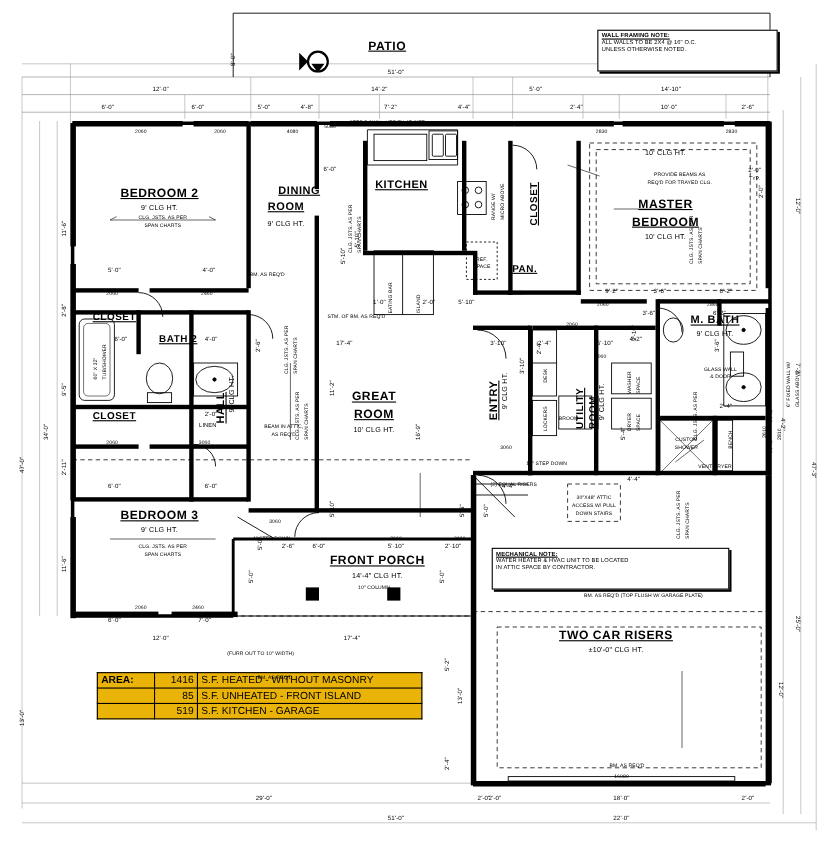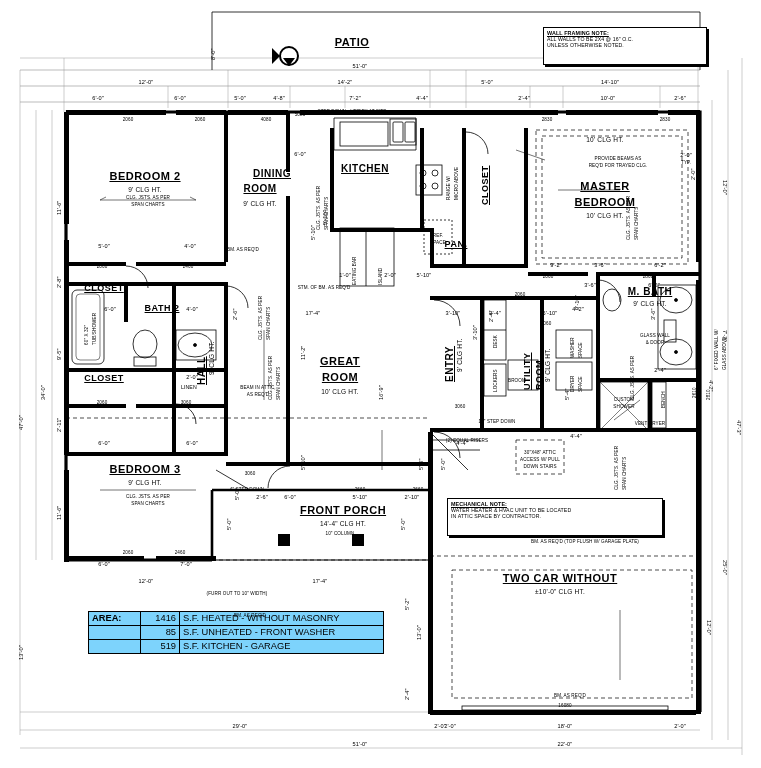--- a/index.html
+++ b/index.html
@@ -15,21 +15,21 @@
   .tiny{font-size:4.6px;letter-spacing:.1px;text-align:center;}
   .tiny5{font-size:5.2px;letter-spacing:.1px;text-align:center;}
   .dim{font-size:5.6px;text-align:center;letter-spacing:.1px;}
   .dimv{font-size:5.6px;letter-spacing:.1px;transform-origin:0 0;}
   .rot90{transform:rotate(-90deg);transform-origin:0 0;}
   .rot90cw{transform:rotate(90deg);transform-origin:0 0;}
   .ctr{transform:translateX(-50%);}
   .noteBox{position:absolute;border:1px solid #000;background:#fff;box-shadow:2px 2px 0 #000;}
   .noteTitle{font-size:5.4px;font-weight:bold;text-decoration:underline;letter-spacing:.1px;}
   .noteLine{font-size:5.2px;letter-spacing:.1px;}
-  table.area{position:absolute;border-collapse:collapse;background:#7dd3fc;}
+  table.area{position:absolute;border-collapse:collapse;background:#eab308;}
   table.area td{border:1px solid #000;font-size:9.3px;padding:1px 3px;line-height:11px;}
   td.a1{text-align:left;font-weight:bold;}
   td.a2{text-align:right;}
   td.a3{text-align:left;}
 </style>
 </head>
 <body>
 
 <div id="sheet">
 
@@ -308,21 +308,21 @@
 <table class="area" style="left:88px;top:611px;width:296px;">
   <tbody>
         <tr>
     <td class="a1" style="width:45px;">AREA:</td>
     <td class="a2" style="width:32px;">1416</td>
     <td class="a3">S.F. HEATED - WITHOUT MASONRY</td>
   </tr>
   <tr>
     <td class="a1"></td>
     <td class="a2">85</td>
-    <td class="a3">S.F. UNHEATED - FRONT WASHER</td>
+    <td class="a3">S.F. UNHEATED - FRONT ISLAND</td>
   </tr>
   <tr>
     <td class="a1"></td>
     <td class="a2">519</td>
     <td class="a3">S.F. KITCHEN - GARAGE</td>
   </tr>
 </tbody>
     </table>
 
 <div class="lbl room r11 ctr" style="left:145px;top:170px;">BEDROOM 2</div>
@@ -345,21 +345,21 @@
 <div class="lbl clg rot90" style="left:208px;top:375px;">9' CLG HT.</div>
 
 <div class="lbl room r11 ctr" style="left:340px;top:355px;">GREAT</div>
 <div class="lbl room r11 ctr" style="left:340px;top:371px;">ROOM</div>
 <div class="lbl clg ctr" style="left:340px;top:388px;">10' CLG HT.</div>
 
 <div class="lbl room r10 rot90" style="left:444px;top:382px;">ENTRY</div>
 <div class="lbl clg rot90" style="left:456px;top:372px;">9' CLG HT.</div>
 
 <div class="lbl room r9 rot90" style="left:480px;top:205px;">CLOSET</div>
-<div class="lbl room r9 ctr" style="left:456px;top:239px;">PAN.</div>
+<div class="lbl room r9 ctr" style="left:477px;top:239px;">PAN.</div>
 
 <div class="lbl room r11 ctr" style="left:605px;top:180px;">MASTER</div>
 <div class="lbl room r11 ctr" style="left:605px;top:196px;">BEDROOM</div>
 <div class="lbl clg ctr" style="left:605px;top:212px;">10' CLG HT.</div>
 <div class="lbl tiny ctr" style="left:618px;top:156px;">PROVIDE BEAMS AS</div>
 <div class="lbl tiny ctr" style="left:618px;top:163px;">REQ'D FOR TRAYED CLG.</div>
 <div class="lbl clg ctr" style="left:605px;top:136px;">10' CLG HT.</div>
 
 <div class="lbl room r10 ctr" style="left:650px;top:286px;">M. BATH</div>
 <div class="lbl clg ctr" style="left:650px;top:300px;">9' CLG HT.</div>
@@ -385,21 +385,21 @@
 <div class="lbl room r11 ctr" style="left:145px;top:463px;">BEDROOM 3</div>
 <div class="lbl clg ctr" style="left:145px;top:479px;">9' CLG HT.</div>
 <div class="lbl tiny ctr" style="left:148px;top:494px;">CLG. JSTS. AS PER</div>
 <div class="lbl tiny ctr" style="left:148px;top:501px;">SPAN CHARTS</div>
 
 <div class="lbl room r11 ctr" style="left:343px;top:504px;">FRONT PORCH</div>
 <div class="lbl clg ctr" style="left:343px;top:520px;">14'-4" CLG HT.</div>
 <div class="lbl tiny ctr" style="left:340px;top:531px;">10" COLUMN</div>
 <div class="lbl tiny ctr" style="left:237px;top:591px;">(FURR OUT TO 10" WIDTH)</div>
 
-<div class="lbl room r11 ctr" style="left:560px;top:572px;">TWO CAR WITHOUT</div>
+<div class="lbl room r11 ctr" style="left:560px;top:572px;">TWO CAR RISERS</div>
 <div class="lbl clg ctr" style="left:560px;top:588px;">±10'-0" CLG HT.</div>
 
 <div class="lbl tiny ctr" style="left:352px;top:109px;">STEP DOWN - VERIFY AT SITE</div>
 <div class="lbl tiny rot90" style="left:352px;top:285px;">EATING BAR</div>
 <div class="lbl tiny rot90" style="left:378px;top:285px;">ISLAND</div>
 <div class="lbl tiny rot90" style="left:446px;top:200px;">RANGE W/</div>
 <div class="lbl tiny rot90" style="left:454px;top:200px;">MICRO ABOVE</div>
 <div class="lbl tiny ctr" style="left:438px;top:233px;">REF.</div>
 <div class="lbl tiny ctr" style="left:438px;top:240px;">SPACE</div>
 <div class="lbl tiny rot90" style="left:84px;top:345px;">60" X 32"</div>

